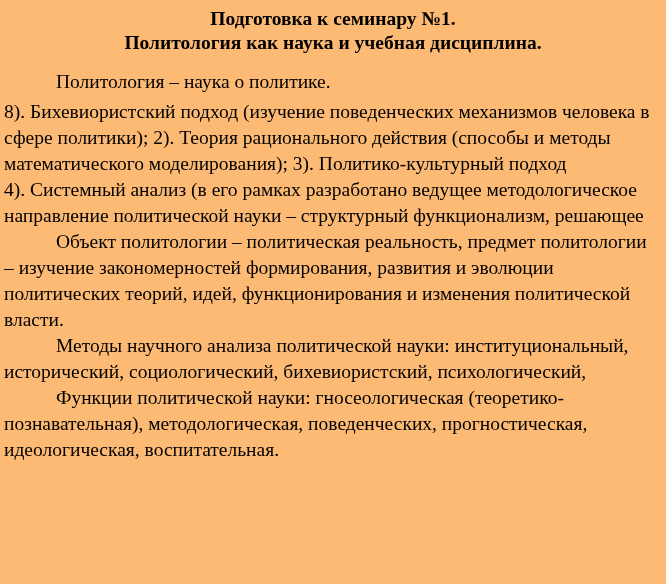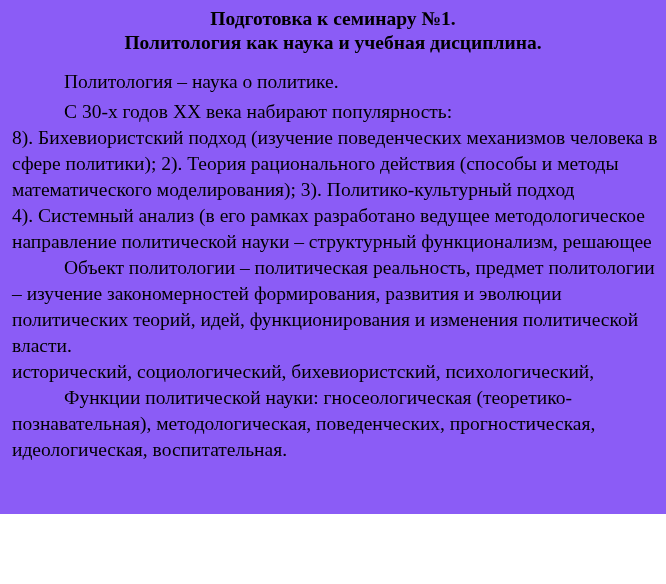--- a/index.html
+++ b/index.html
@@ -3,22 +3,22 @@
 <meta charset="utf-8">
 <style>
   html, body {
     margin: 0;
     padding: 0;
     background: #ffffff;
   }
   .page {
     position: relative;
     width: 666px;
-    height: 514px;
-    background: #8b5cf6;
+    height: 584px;
+    background: #fdba74;
     color: #000000;
     font-family: "Liberation Serif", "DejaVu Serif", serif;
     font-size: 19.5px;
     box-sizing: border-box;
     padding: 7px 4px 0 4px;
     overflow: hidden;
   }
   .heading {
     font-weight: bold;
     text-align: center;
@@ -26,45 +26,44 @@
     white-space: nowrap;
   }
   .heading.subtitle {
   }
   .doc-body {
     margin-top: 14px;
   }
   .line {
     line-height: 26px;
     white-space: nowrap;
-    margin-left: 8px;
   }
   .line.indent {
     padding-left: 52px;
   }
   .line.gap-after {
     margin-bottom: 4px;
   }
 </style>
 </head>
 <body>
 
 <div class="page">
   <div class="heading title">Подготовка к семинару №1.</div>
   <div class="heading subtitle">Политология как наука и учебная дисциплина.</div>
   <div class="doc-body">
       <div class="line indent gap-after">Политология – наука о политике.</div>
-      <div class="line indent">С 30-х годов XX века набирают популярность:</div>
       <div class="line">8). Бихевиористский подход (изучение поведенческих механизмов человека в</div>
       <div class="line">сфере политики); 2). Теория рационального действия (способы и методы</div>
       <div class="line">математического моделирования); 3). Политико-культурный подход</div>
       <div class="line">4). Системный анализ (в его рамках разработано ведущее методологическое</div>
       <div class="line">направление политической науки – структурный функционализм, решающее</div>
       <div class="line indent">Объект политологии – политическая реальность, предмет политологии</div>
       <div class="line">– изучение закономерностей формирования, развития и эволюции</div>
       <div class="line">политических теорий, идей, функционирования и изменения политической</div>
       <div class="line">власти.</div>
+      <div class="line indent">Методы научного анализа политической науки: институциональный,</div>
       <div class="line">исторический, социологический, бихевиористский, психологический,</div>
       <div class="line indent">Функции политической науки: гносеологическая (теоретико-</div>
       <div class="line">познавательная), методологическая, поведенческих, прогностическая,</div>
       <div class="line">идеологическая, воспитательная.</div>
     </div>
 </div>
 
 </body></html>

